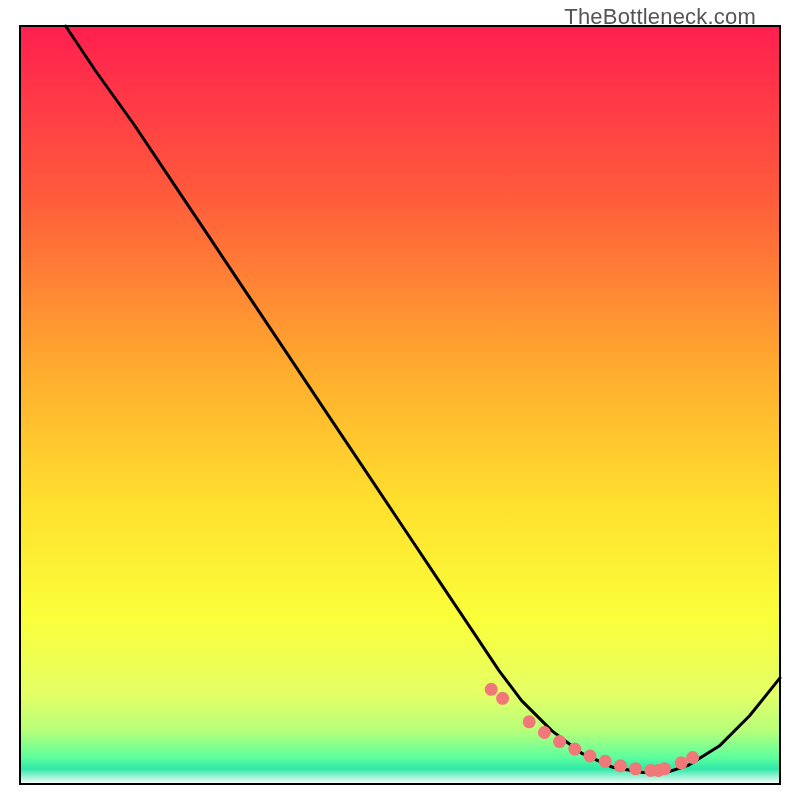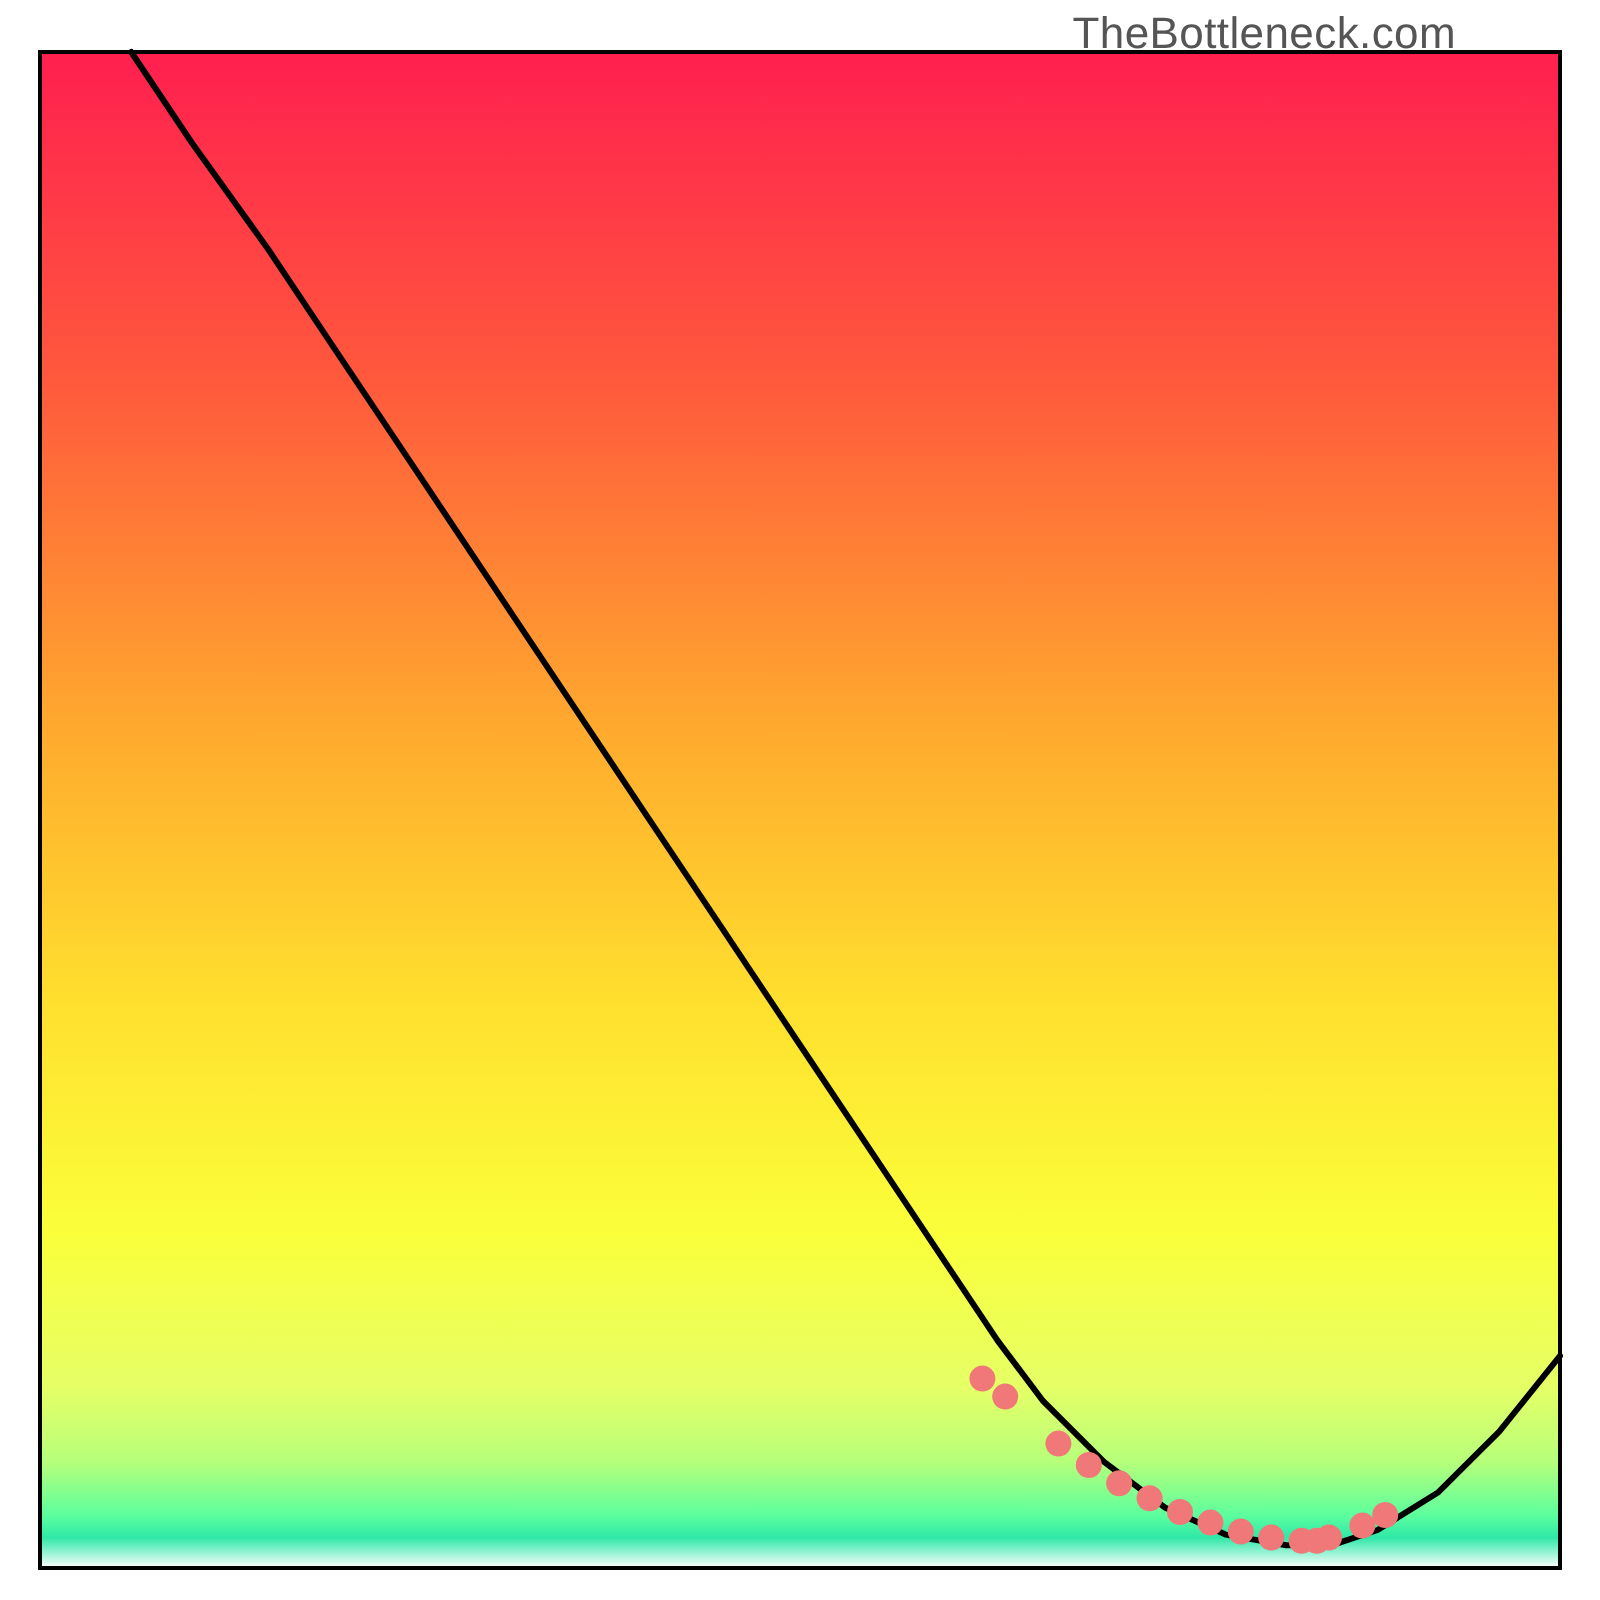--- a/index.html
+++ b/index.html
@@ -8,20 +8,21 @@
     width: 800px;
     height: 800px;
     overflow: hidden;
     background: #ffffff;
     font-family: Arial, Helvetica, sans-serif;
   }
   .chart-container {
     position: relative;
     width: 740px;
     height: 800px;
+    padding-left: 28px;
   }
   .watermark {
     position: absolute;
     top: 4px;
     right: 12px;
     font-size: 22px;
     font-weight: 500;
     color: #555555;
     letter-spacing: 0.2px;
     z-index: 10;

